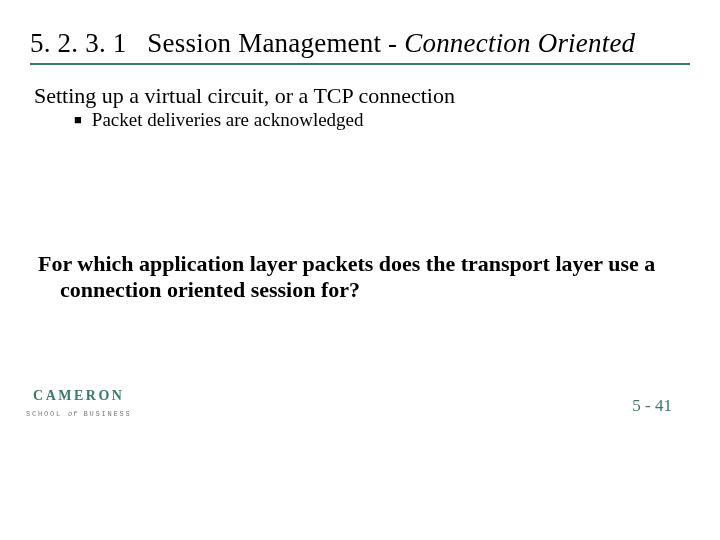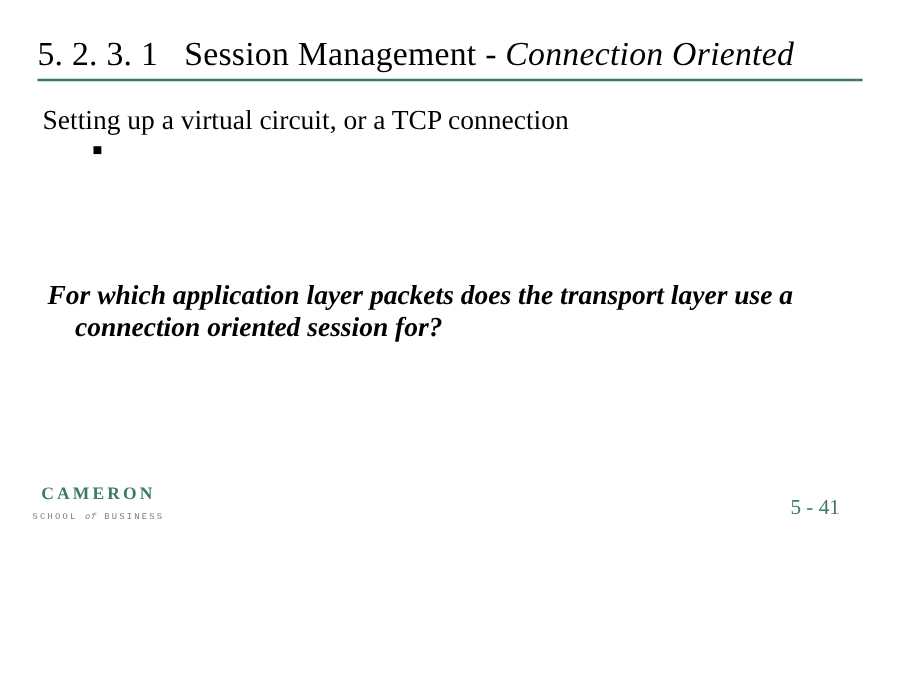--- a/index.html
+++ b/index.html
@@ -6,21 +6,21 @@
   html, body { width: 720px; height: 540px; background: #fff; font-family: "Times New Roman", Times, serif; color: #000; }
   .slide { width: 720px; height: 436px; position: relative; padding: 28px 30px 35px 30px; }
   .title-block { border-bottom: 2px solid #3a7a6b; padding-bottom: 4px; margin-bottom: 18px; }
   .title { font-size: 27px; font-weight: 400; letter-spacing: 0.2px; }
   .title .italic { font-style: italic; }
   .body { padding-left: 4px; }
   .lead { font-size: 22px; }
   .bullet-row { display: flex; align-items: flex-start; padding-left: 40px; }
   .bullet-mark { font-size: 13px; line-height: 22px; margin-right: 10px; color: #000; }
   .bullet-text { font-size: 19px; line-height: 22px; }
-  .question { font-size: 22px; font-style: italic; font-weight: bold; padding-left: 4px; padding-right: 30px; margin-top: 92px; text-indent: -22px; margin-left: 26px; }
+  .question { font-size: 22px; font-weight: bold; padding-left: 4px; padding-right: 30px; margin-top: 120px; text-indent: -22px; margin-left: 26px; }
   .footer { position: absolute; bottom: 20px; right: 48px; font-size: 17px; color: #3a7a6b; }
   .logo { position: absolute; bottom: 18px; left: 26px; text-align: center; }
   .logo-main { font-family: "Trajan Pro", "Times New Roman", serif; font-size: 14px; letter-spacing: 2.5px; color: #3a7a6b; font-weight: 600; }
   .logo-sub { font-family: Liberation Mono, monospace; font-size: 7px; letter-spacing: 1.8px; color: #7a7a7a; margin-top: 6px; }
   .logo-sub .of { font-style: italic; text-transform: lowercase; letter-spacing: 0.5px; font-size: 7px; }
 </style>
 </head>
 <body>
 
 <div class="slide">
@@ -30,20 +30,21 @@
       <span>5. 2. 3. 1</span>
       <span>&nbsp;</span>
       <span>Session Management - </span><span class="italic">Connection Oriented</span>
     </div>
   </div>
 
   <div class="body">
     <div class="lead">Setting up a virtual circuit, or a TCP connection</div>
     <div class="bullet-row">
       <span class="bullet-mark">■</span>
+      <span class="bullet-text">Packet deliveries are acknowledged</span>
     </div>
   </div>
 
   <div class="question">For which application layer packets does the transport layer use a connection oriented session for?</div>
 
   <div class="logo">
     <div class="logo-main">CAMERON</div>
     <div class="logo-sub">
       <span>SCHOOL </span><span class="of">of</span><span> BUSINESS</span>
     </div>

